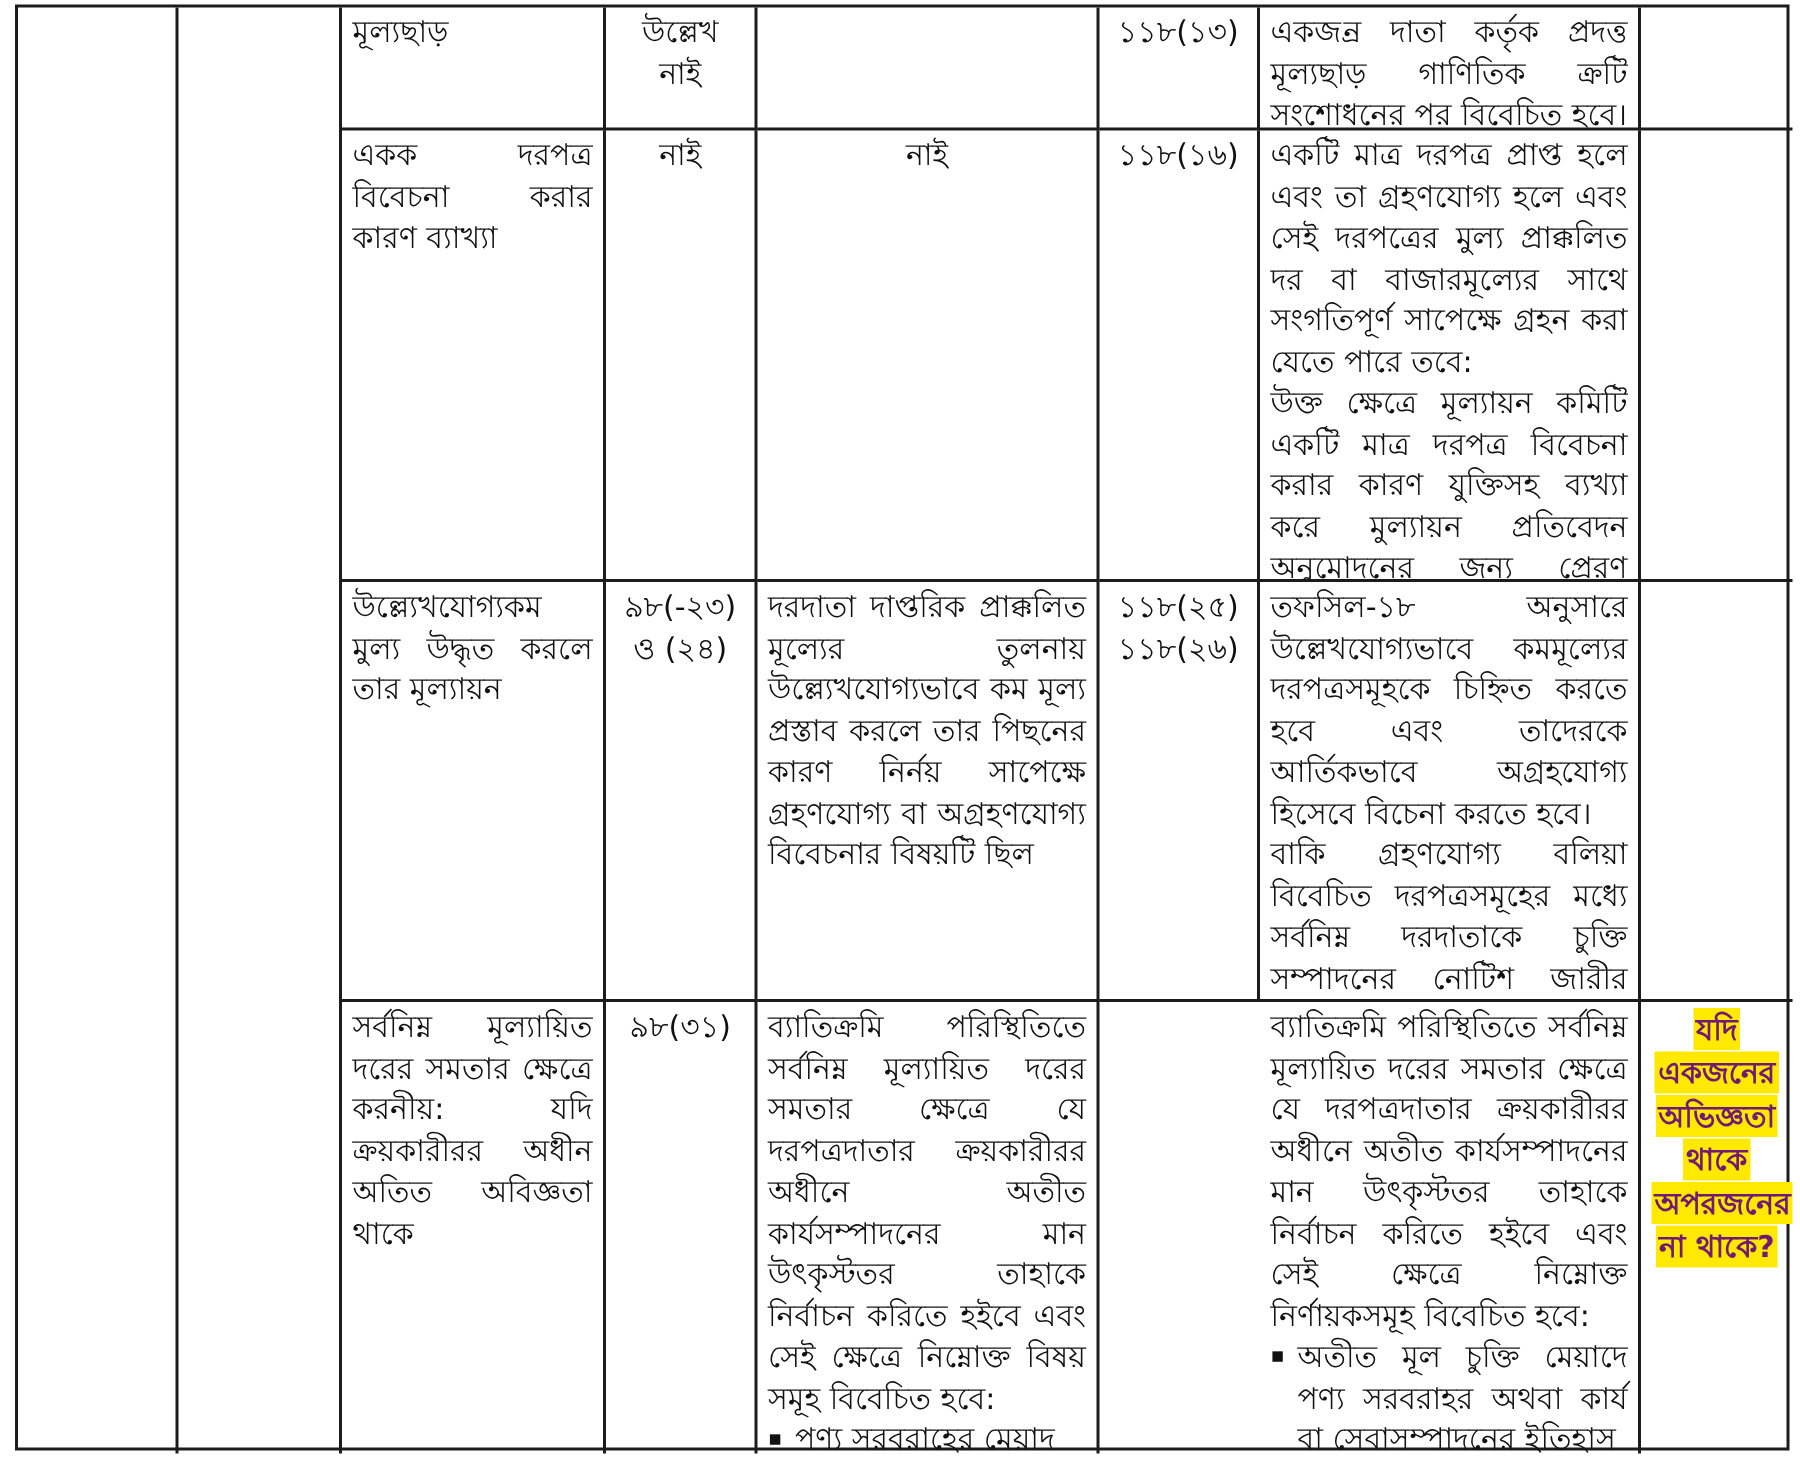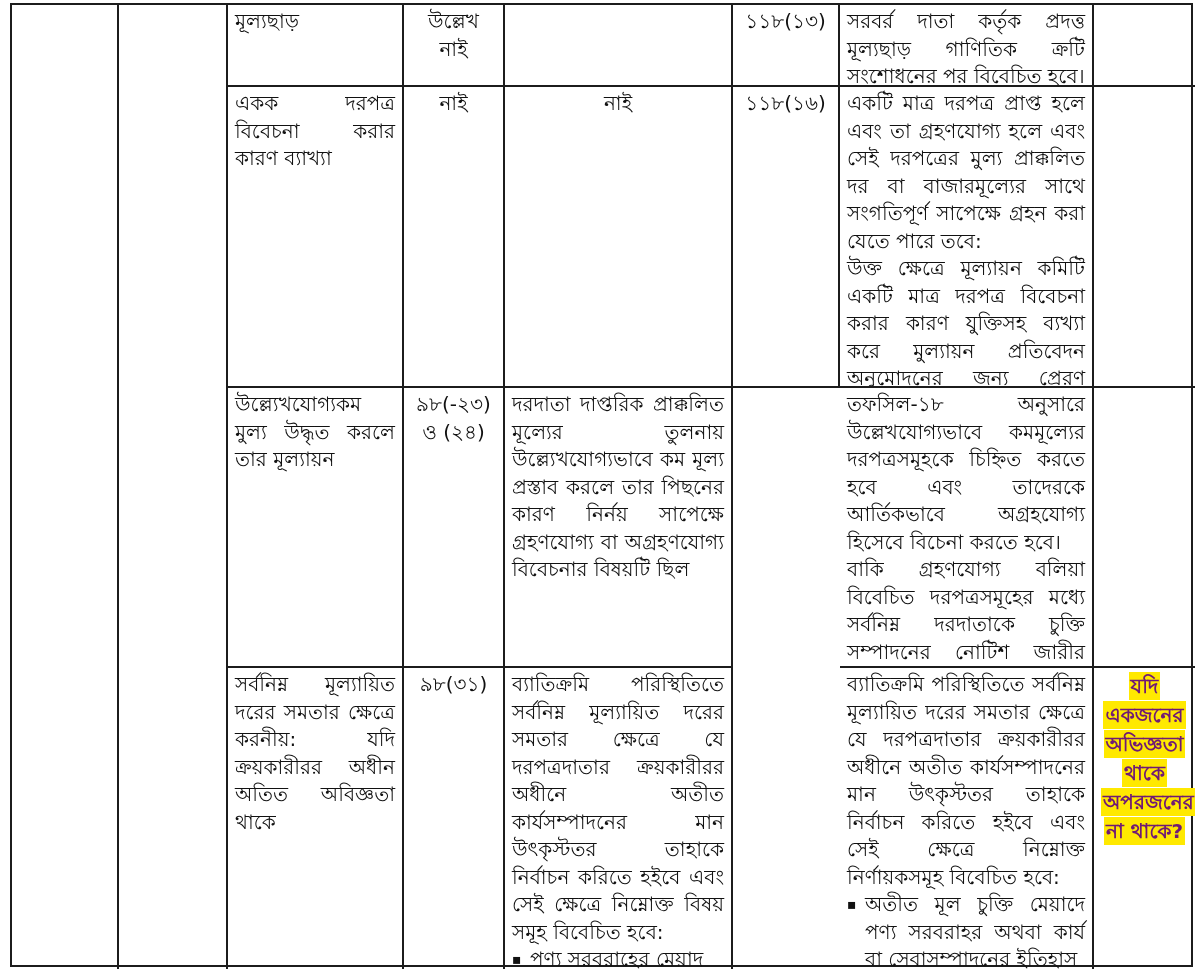--- a/index.html
+++ b/index.html
@@ -56,21 +56,21 @@
     <p>মূল্যছাড়</p>
   </div>
   <div class="cell txt-center" style="grid-area:1 / 4;">
     <span class="num-line">উল্লেখ নাই</span>
   </div>
   <div class="cell" style="grid-area:1 / 5;"></div>
   <div class="cell txt-center" style="grid-area:1 / 6;">
     <span class="num-line">১১৮(১৩)</span>
   </div>
   <div class="cell txt-just" style="grid-area:1 / 7;">
-    <p>সরবর্র দাতা কর্তৃক প্রদত্ত মূল্যছাড় গাণিতিক ক্রটি সংশোধনের পর বিবেচিত হবে।</p>
+    <p>একজন্র দাতা কর্তৃক প্রদত্ত মূল্যছাড় গাণিতিক ক্রটি সংশোধনের পর বিবেচিত হবে।</p>
   </div>
   <div class="cell last-col" style="grid-area:1 / 8;"></div>
 
   <div class="cell txt-just" style="grid-area:2 / 3;">
     <p>একক দরপত্র বিবেচনা করার কারণ ব্যাখ্যা</p>
   </div>
   <div class="cell txt-center" style="grid-area:2 / 4;">
     <span class="num-line">নাই</span>
   </div>
   <div class="cell txt-center" style="grid-area:2 / 5;">
@@ -87,20 +87,24 @@
 
   <div class="cell txt-just" style="grid-area:3 / 3;">
     <p>উল্ল্যেখযোগ্যকম মুল্য উদ্ধৃত করলে তার মূল্যায়ন</p>
   </div>
   <div class="cell txt-center" style="grid-area:3 / 4;">
     <span class="num-line">৯৮(-২৩)</span>
     <span class="num-line">ও (২৪)</span>
   </div>
   <div class="cell txt-just" style="grid-area:3 / 5;">
     <p>দরদাতা দাপ্তরিক প্রাক্কলিত মূল্যের তুলনায় উল্ল্যেখযোগ্যভাবে কম মূল্য প্রস্তাব করলে তার পিছনের কারণ নির্নয় সাপেক্ষে গ্রহণযোগ্য বা অগ্রহণযোগ্য বিবেচনার বিষয়টি ছিল</p>
+  </div>
+  <div class="cell txt-center" style="grid-area:3 / 6;">
+    <span class="num-line">১১৮(২৫)</span>
+    <span class="num-line">১১৮(২৬)</span>
   </div>
   <div class="cell txt-just" style="grid-area:3 / 7;">
     <p>তফসিল-১৮ অনুসারে উল্লেখযোগ্যভাবে কমমূল্যের দরপত্রসমূহকে চিহ্নিত করতে হবে এবং তাদেরকে আর্তিকভাবে অগ্রহযোগ্য হিসেবে বিচেনা করতে হবে।</p>
     <p>বাকি গ্রহণযোগ্য বলিয়া বিবেচিত দরপত্রসমূহের মধ্যে সর্বনিম্ন দরদাতাকে চুক্তি সম্পাদনের নোটিশ জারীর সুপারিশ করবে</p>
   </div>
   <div class="cell last-col" style="grid-area:3 / 8;"></div>
 
   <div class="cell txt-just last-row" style="grid-area:4 / 3;">
     <p>সর্বনিম্ন মূল্যায়িত দরের সমতার ক্ষেত্রে করনীয়: যদি ক্রয়কারীরর অধীন অতিত অবিজ্ঞতা থাকে</p>
   </div>

